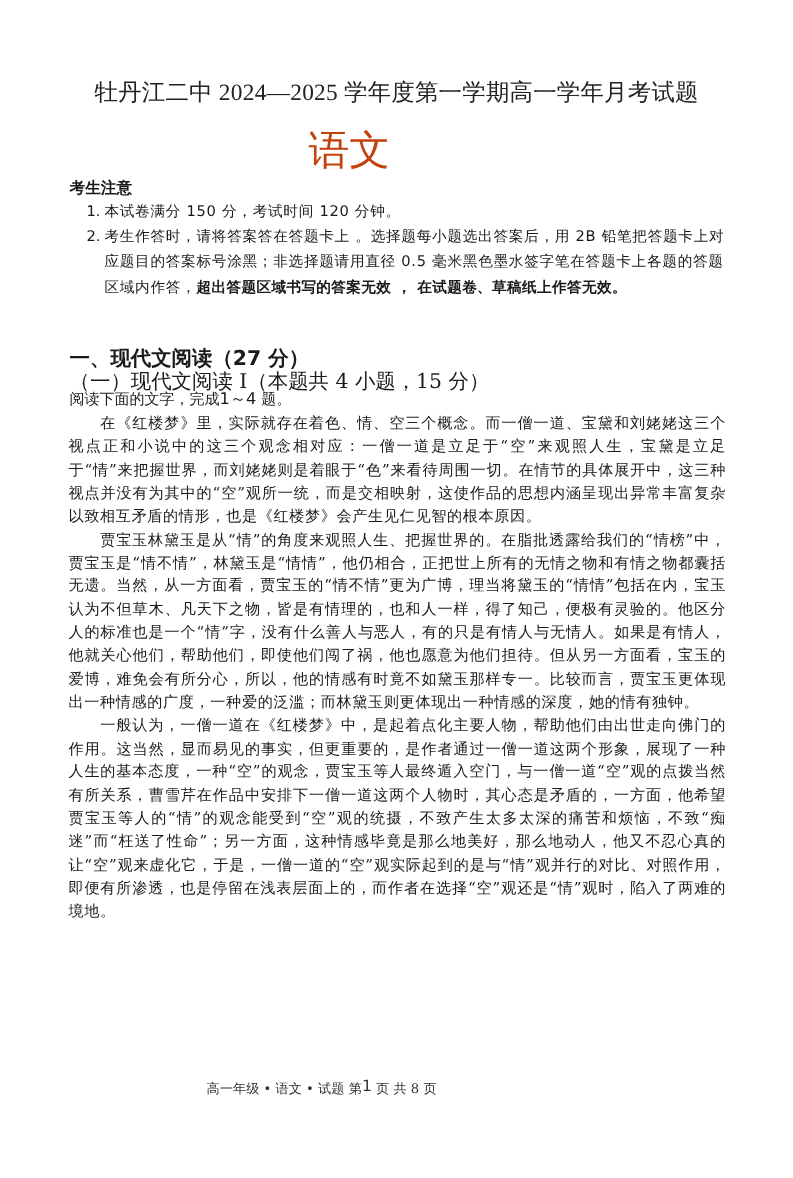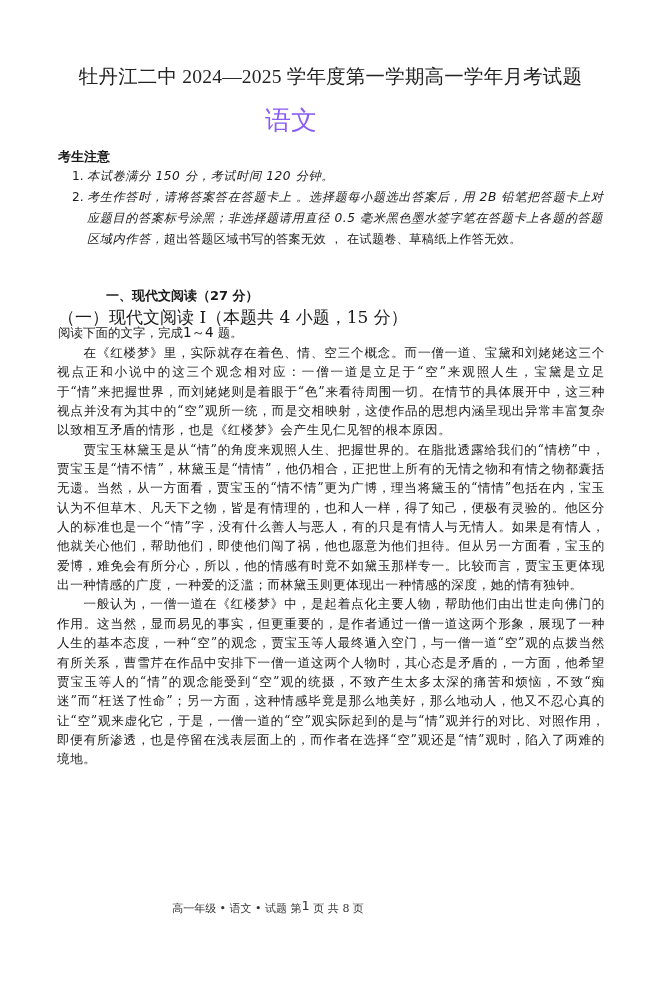--- a/index.html
+++ b/index.html
@@ -1,28 +1,28 @@
 <!DOCTYPE html>
 <html><head>
 <meta charset="utf-8">
 <style>
   html, body { margin: 0; padding: 0; background: #ffffff; }
   body { width: 661px; height: 982px; position: relative; overflow: hidden; color: #1a1a1a; }
 
   .exam-title { position: absolute; top: 63px; left: 0; width: 661px; text-align: center; font-family: "Liberation Serif", "DejaVu Serif", serif; font-size: 19.5px; letter-spacing: 0.2px; color: #222; }
-  .subject-title { position: absolute; top: 103px; left: 0; width: 582px; text-align: center; font-family: "DejaVu Serif", serif; font-size: 26px; color: #8b5cf6; }
+  .subject-title { position: absolute; top: 103px; left: 0; width: 582px; text-align: center; font-family: "DejaVu Serif", serif; font-size: 34px; color: #c2410c; }
 
   .notice-heading { position: absolute; top: 148px; left: 58px; font-family: "DejaVu Sans", sans-serif; font-weight: bold; font-size: 13px; }
   .notice-list { position: absolute; top: 166px; left: 72px; width: 532px; font-family: "DejaVu Sans", sans-serif; font-size: 12.2px; line-height: 21px; }
   .notice-item { position: relative; padding-left: 15px; }
   .notice-num { position: absolute; left: 0; top: 0; }
-  .notice-text { letter-spacing: 0.6px; font-style: italic; }
-  .notice-bold { font-weight: normal; letter-spacing: 0.3px; }
+  .notice-text { letter-spacing: 0.6px; }
+  .notice-bold { font-weight: bold; letter-spacing: 0.3px; }
 
-  .section-heading { position: absolute; top: 287px; left: 58px; font-family: "DejaVu Sans", sans-serif; font-weight: bold; font-size: 13px; margin-left: 48px; }
+  .section-heading { position: absolute; top: 287px; left: 58px; font-family: "DejaVu Sans", sans-serif; font-weight: bold; font-size: 17px; }
   .subsection-heading { position: absolute; top: 306px; left: 58px; font-family: "DejaVu Serif", serif; font-size: 17px; }
   .instruction { position: absolute; top: 324px; left: 58px; font-family: "DejaVu Serif", serif; font-size: 12.5px; }
   .instruction .num { font-family: "DejaVu Sans", sans-serif; font-size: 13.5px; }
 
   .article { position: absolute; top: 343px; left: 57px; width: 548px; font-family: "DejaVu Serif", serif; font-size: 12.6px; line-height: 19.35px; text-align: justify; text-justify: inter-character; letter-spacing: 0.55px; }
   .article p { margin: 0; text-indent: 2.1em; }
 
   .footer { position: absolute; top: 900px; left: 0; width: 536px; text-align: center; font-family: "DejaVu Serif", serif; font-size: 11px; color: #333; }
   .footer .page-num { font-family: "DejaVu Sans", sans-serif; font-size: 13px; position: relative; top: -2px; }
 </style>

